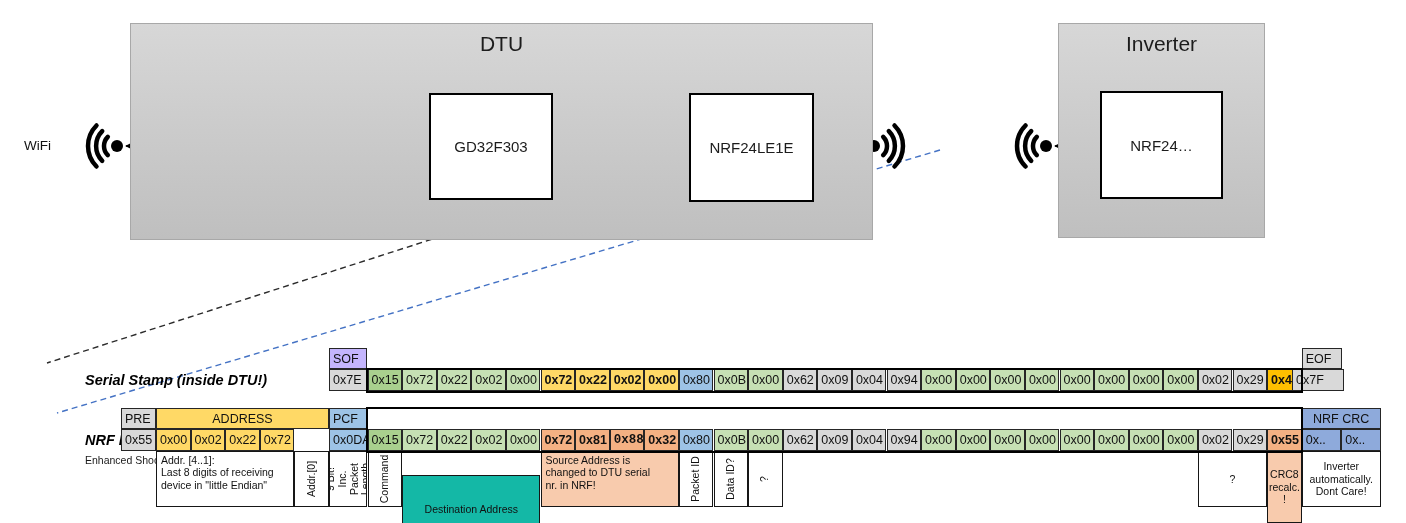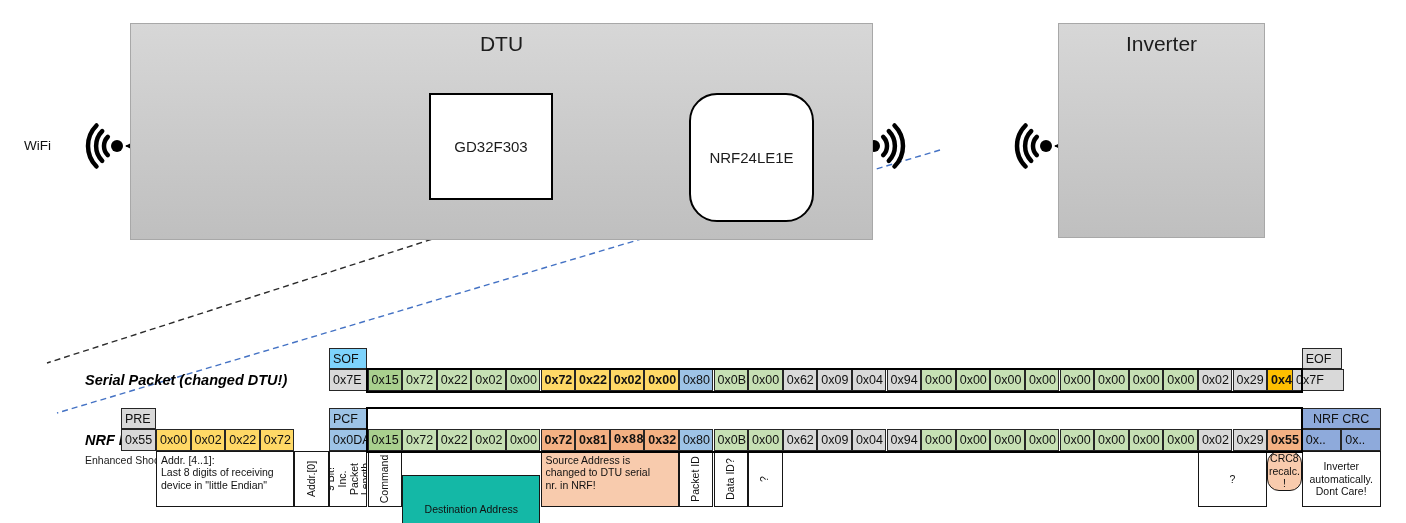--- a/index.html
+++ b/index.html
@@ -88,28 +88,29 @@
 
   <div class="container" style="left:130px;top:23px;width:743px;height:217px;">
     <div class="container-title">DTU</div>
   </div>
 
   <div class="container" style="left:1058px;top:23px;width:207px;height:215px;">
     <div class="container-title">Inverter</div>
   </div>
 
   <div class="node" style="left:429px;top:93px;width:124px;height:107px;">GD32F303</div>
-  <div class="node" style="left:689px;top:93px;width:125px;height:129px;border-radius:28px;">NRF24LE1E</div>
+  <div class="node" style="left:689px;top:93px;width:125px;height:109px;">NRF24LE1E</div>
+  <div class="node" style="left:1100px;top:91px;width:123px;height:108px;">NRF24…</div>
 </div>
 
 <div class="layer" id="table-layer">
-  <div class="rowlabel" style="left:85px;top:369px;height:22px;">Serial Packet (changed DTU!)</div>
+  <div class="rowlabel" style="left:85px;top:369px;height:22px;">Serial Stamp (inside DTU!)</div>
   <div class="rowlabel" style="left:85px;top:429px;height:22px;">NRF Packet</div>
   <div class="sublabel" style="left:85px;top:454px;">Enhanced Shockburst</div>
-<div class="cell" style="left: 329px; top: 348px; width: 38px; height: 21px; background: #7dd3fc;">SOF</div>
+<div class="cell" style="left: 329px; top: 348px; width: 38px; height: 21px; background: #c4b5fd;">SOF</div>
     <div class="cell" style="left: 329px; top: 369px; width: 38px; height: 22px; background: rgb(217, 217, 217);">0x7E</div>
     <div class="cell" style="left: 367.5px; top: 369px; width: 34.6px; height: 22px; background: rgb(169, 208, 142);">0x15</div>
     <div class="cell" style="left: 402.1px; top: 369px; width: 34.6px; height: 22px; background: rgb(198, 224, 180);">0x72</div>
     <div class="cell" style="left: 436.7px; top: 369px; width: 34.6px; height: 22px; background: rgb(198, 224, 180);">0x22</div>
     <div class="cell" style="left: 471.3px; top: 369px; width: 34.6px; height: 22px; background: rgb(198, 224, 180);">0x02</div>
     <div class="cell" style="left: 505.9px; top: 369px; width: 34.6px; height: 22px; background: rgb(198, 224, 180);">0x00</div>
     <div class="cell bold" style="left: 540.5px; top: 369px; width: 34.6px; height: 22px; background: rgb(255, 217, 102);">0x72</div>
     <div class="cell bold" style="left: 575.1px; top: 369px; width: 34.6px; height: 22px; background: rgb(255, 217, 102);">0x22</div>
     <div class="cell bold" style="left: 609.7px; top: 369px; width: 34.6px; height: 22px; background: rgb(255, 217, 102);">0x02</div>
     <div class="cell bold" style="left: 644.3px; top: 369px; width: 34.6px; height: 22px; background: rgb(255, 217, 102);">0x00</div>
@@ -128,20 +129,21 @@
     <div class="cell" style="left: 1094.1px; top: 369px; width: 34.6px; height: 22px; background: rgb(198, 224, 180);">0x00</div>
     <div class="cell" style="left: 1128.7px; top: 369px; width: 34.6px; height: 22px; background: rgb(198, 224, 180);">0x00</div>
     <div class="cell" style="left: 1163.3px; top: 369px; width: 34.6px; height: 22px; background: rgb(198, 224, 180);">0x00</div>
     <div class="cell" style="left: 1197.9px; top: 369px; width: 34.6px; height: 22px; background: rgb(217, 217, 217);">0x02</div>
     <div class="cell" style="left: 1232.5px; top: 369px; width: 34.6px; height: 22px; background: rgb(217, 217, 217);">0x29</div>
     <div class="cell bold" style="left: 1267.1px; top: 369px; width: 34.6px; height: 22px; background: rgb(255, 192, 0);">0x4E</div>
     <div class="cell" style="left: 1301.7px; top: 348px; width: 40px; height: 21px; background: rgb(217, 217, 217);">EOF</div>
     <div class="cell" style="left: 1292px; top: 369px; width: 52px; height: 22px; background: rgb(217, 217, 217);">0x7F</div>
     <div class="cell" style="left: 121px; top: 408px; width: 35px; height: 21px; background: rgb(217, 217, 217);">PRE</div>
     <div class="cell" style="left: 121px; top: 429px; width: 35px; height: 22px; background: rgb(217, 217, 217);">0x55</div>
+    <div class="cell center" style="left: 156px; top: 408px; width: 173px; height: 21px; background: rgb(255, 217, 102);">ADDRESS</div>
     <div class="cell" style="left: 156px; top: 429px; width: 34.6px; height: 22px; background: rgb(255, 217, 102);">0x00</div>
     <div class="cell" style="left: 190.6px; top: 429px; width: 34.6px; height: 22px; background: rgb(255, 217, 102);">0x02</div>
     <div class="cell" style="left: 225.2px; top: 429px; width: 34.6px; height: 22px; background: rgb(255, 217, 102);">0x22</div>
     <div class="cell" style="left: 259.8px; top: 429px; width: 34.6px; height: 22px; background: rgb(255, 217, 102);">0x72</div>
     <div class="cell" style="left: 294.4px; top: 453px; width: 34.6px; height: 22px; background: rgb(255, 217, 102); margin-top: 24px;">0x01</div>
     <div class="cell" style="left: 329px; top: 408px; width: 38px; height: 21px; background: rgb(157, 195, 230);">PCF</div>
     <div class="cell" style="left: 329px; top: 429px; width: 38px; height: 22px; background: rgb(157, 195, 230);">0x0DA</div>
     <div class="cell" style="left: 367.5px; top: 429px; width: 34.6px; height: 22px; background: rgb(169, 208, 142);">0x15</div>
     <div class="cell" style="left: 402.1px; top: 429px; width: 34.6px; height: 22px; background: rgb(198, 224, 180);">0x72</div>
     <div class="cell" style="left: 436.7px; top: 429px; width: 34.6px; height: 22px; background: rgb(198, 224, 180);">0x22</div>
@@ -181,21 +183,21 @@
 Length</div></div>
     <div class="note vert" style="left: 367.5px; top: 451px; width: 34.6px; height: 56px; background: rgb(255, 255, 255);"><div class="vtext">Command</div></div>
     <div class="note center" style="left: 402.1px; top: 475px; width: 138.4px; height: 68px; background: #14b8a6;">Destination Address</div>
     <div class="note" style="left: 540.5px; top: 451px; width: 138.4px; height: 56px; background: rgb(248, 203, 173);">Source Address is
 changed to DTU serial
 nr. in NRF!</div>
     <div class="note vert" style="left: 678.9px; top: 451px; width: 34.6px; height: 56px; background: rgb(255, 255, 255);"><div class="vtext">Packet ID</div></div>
     <div class="note vert" style="left: 713.5px; top: 451px; width: 34.6px; height: 56px; background: rgb(255, 255, 255);"><div class="vtext">Data ID?</div></div>
     <div class="note vert" style="left: 748.1px; top: 451px; width: 34.6px; height: 56px; background: rgb(255, 255, 255);"><div class="vtext">?</div></div>
     <div class="note center" style="left: 1197.9px; top: 451px; width: 69.2px; height: 56px; background: rgb(255, 255, 255);">?</div>
-    <div class="note center" style="left: 1267.1px; top: 451px; width: 34.6px; height: 40px; background: rgb(248, 203, 173); border-radius: 12px;">CRC8
+    <div class="note center" style="left: 1267.1px; top: 451px; width: 34.6px; height: 72px; background: rgb(248, 203, 173);">CRC8
 recalc.
 !</div>
     <div class="note center" style="left: 1301.7px; top: 451px; width: 79px; height: 56px; background: rgb(255, 255, 255);">Inverter
 automatically.
 Dont Care!</div>
     <div class="thick" style="left: 366px; top: 367.5px; width: 937.2px; height: 25px;"></div>
     <div class="thick" style="left: 366px; top: 406.5px; width: 937.2px; height: 46px;"></div>
   </div>
 
 </body></html>

